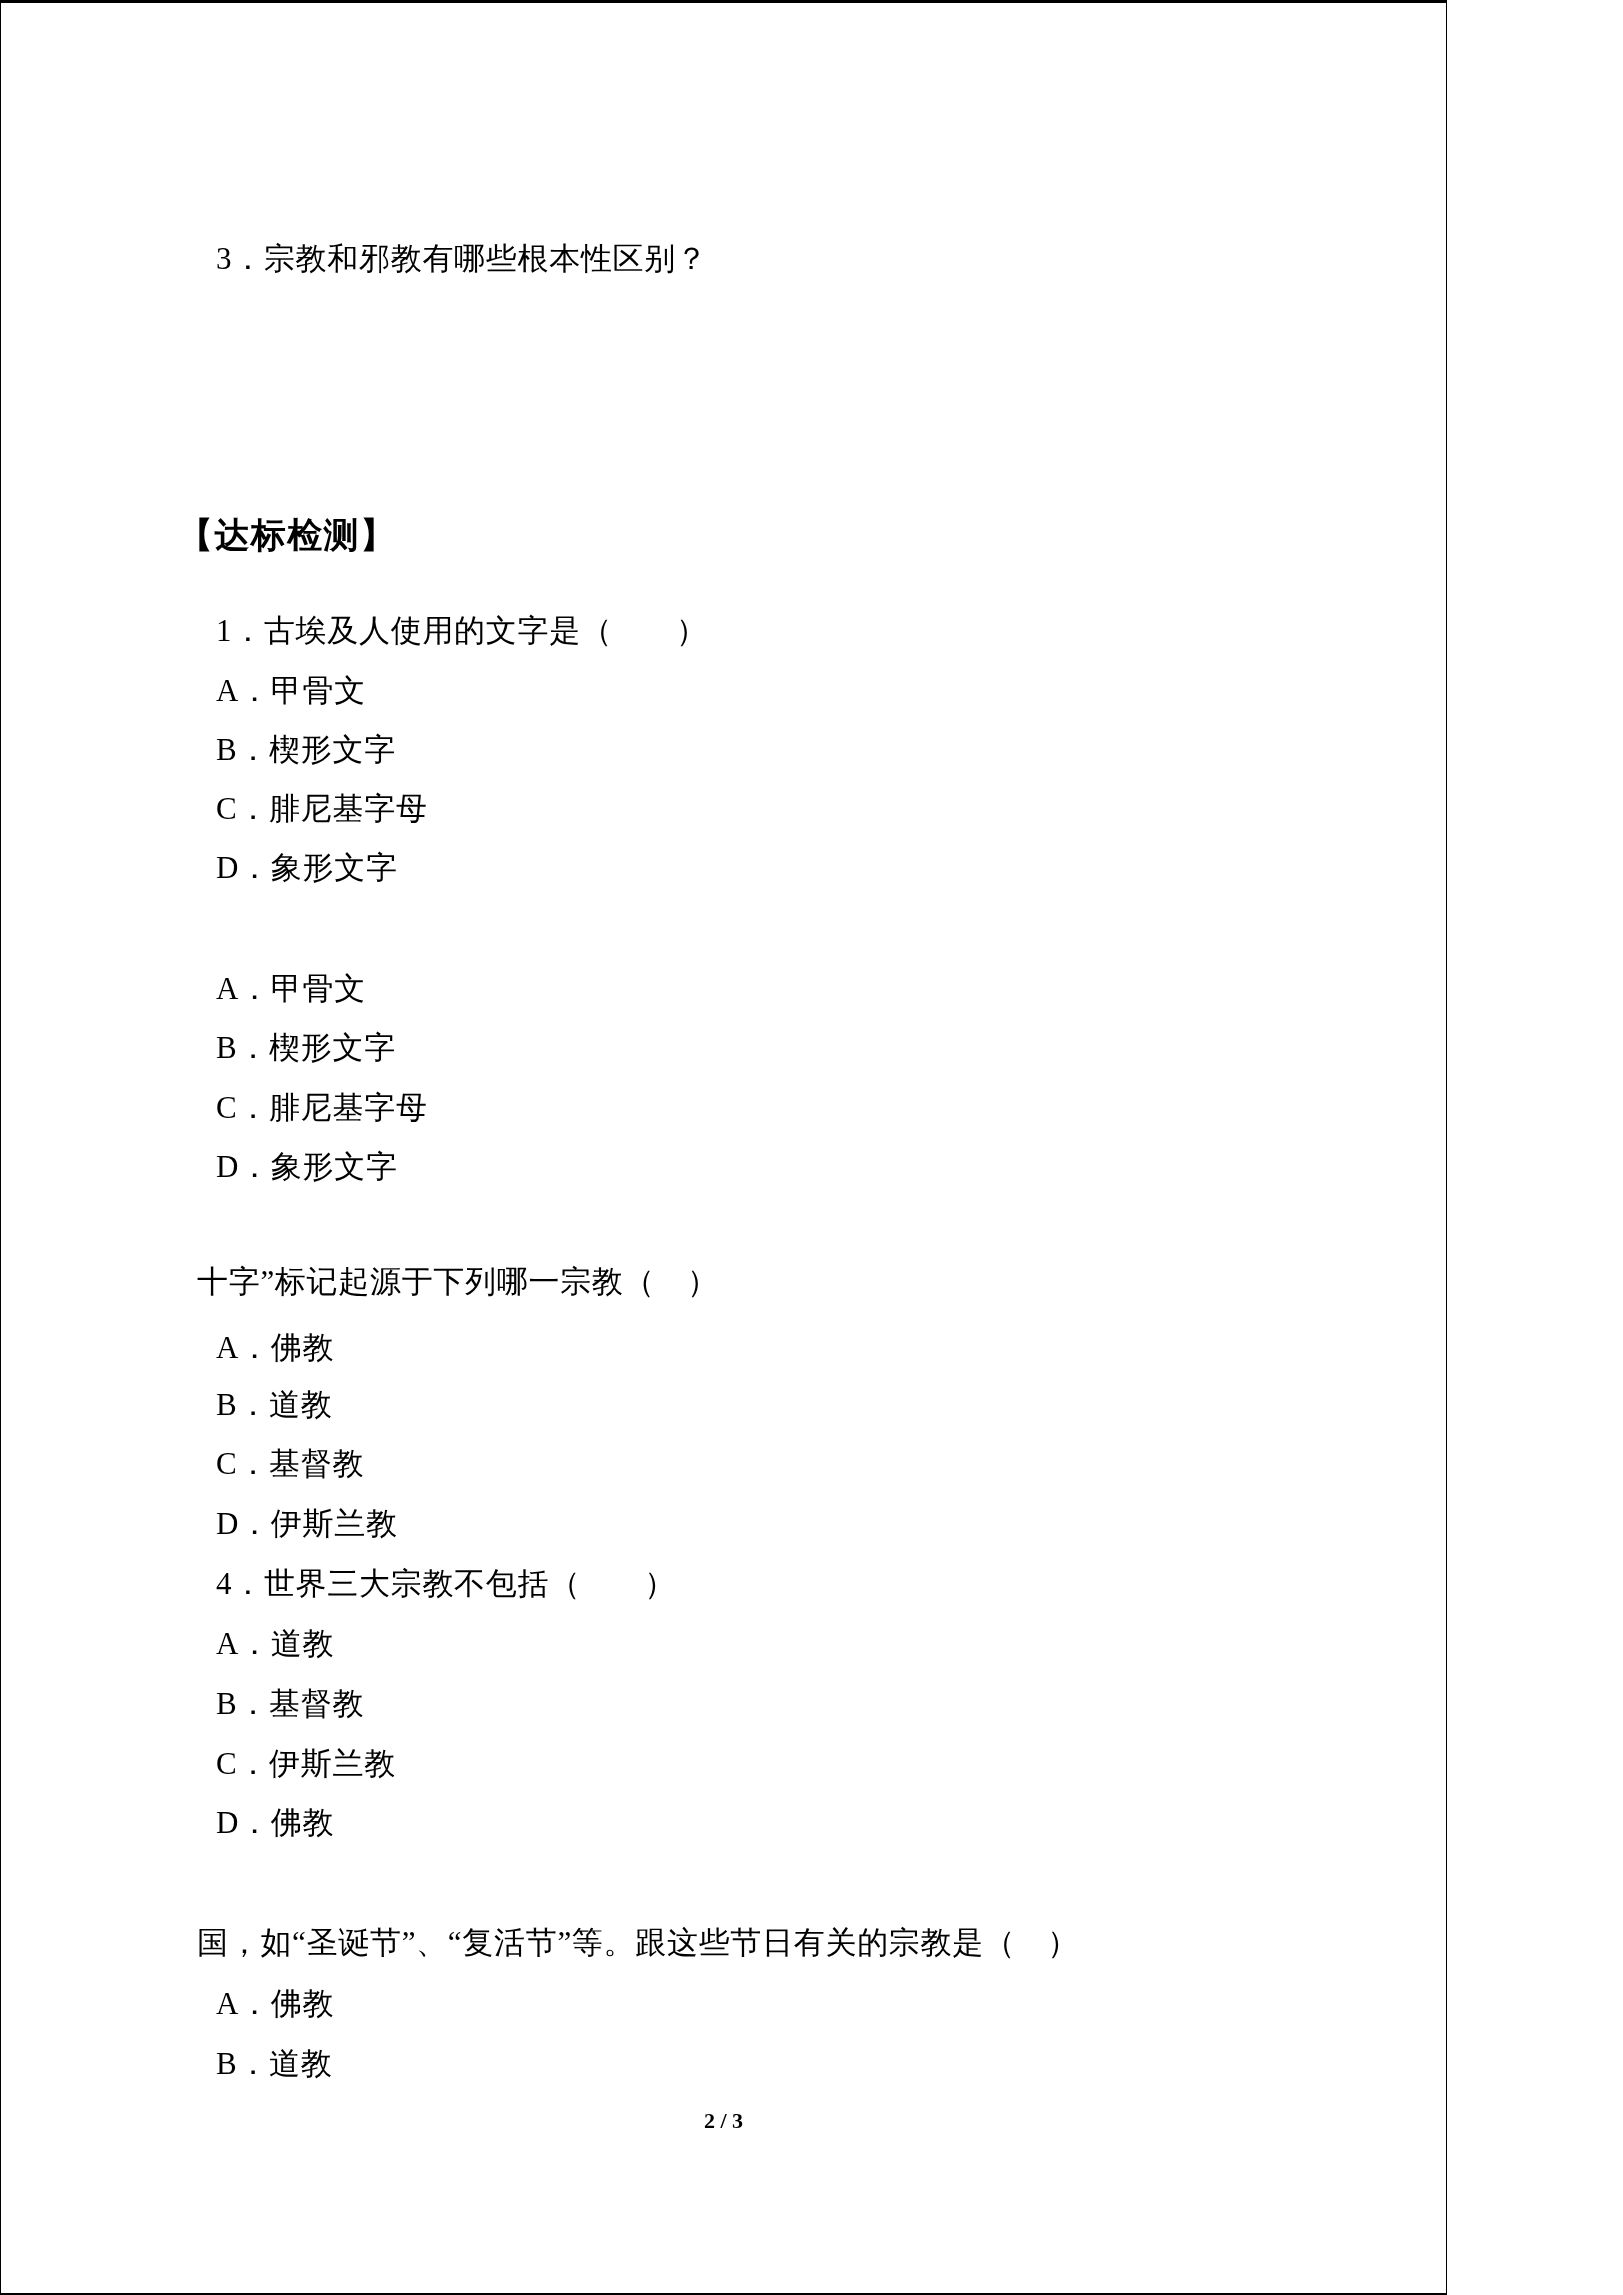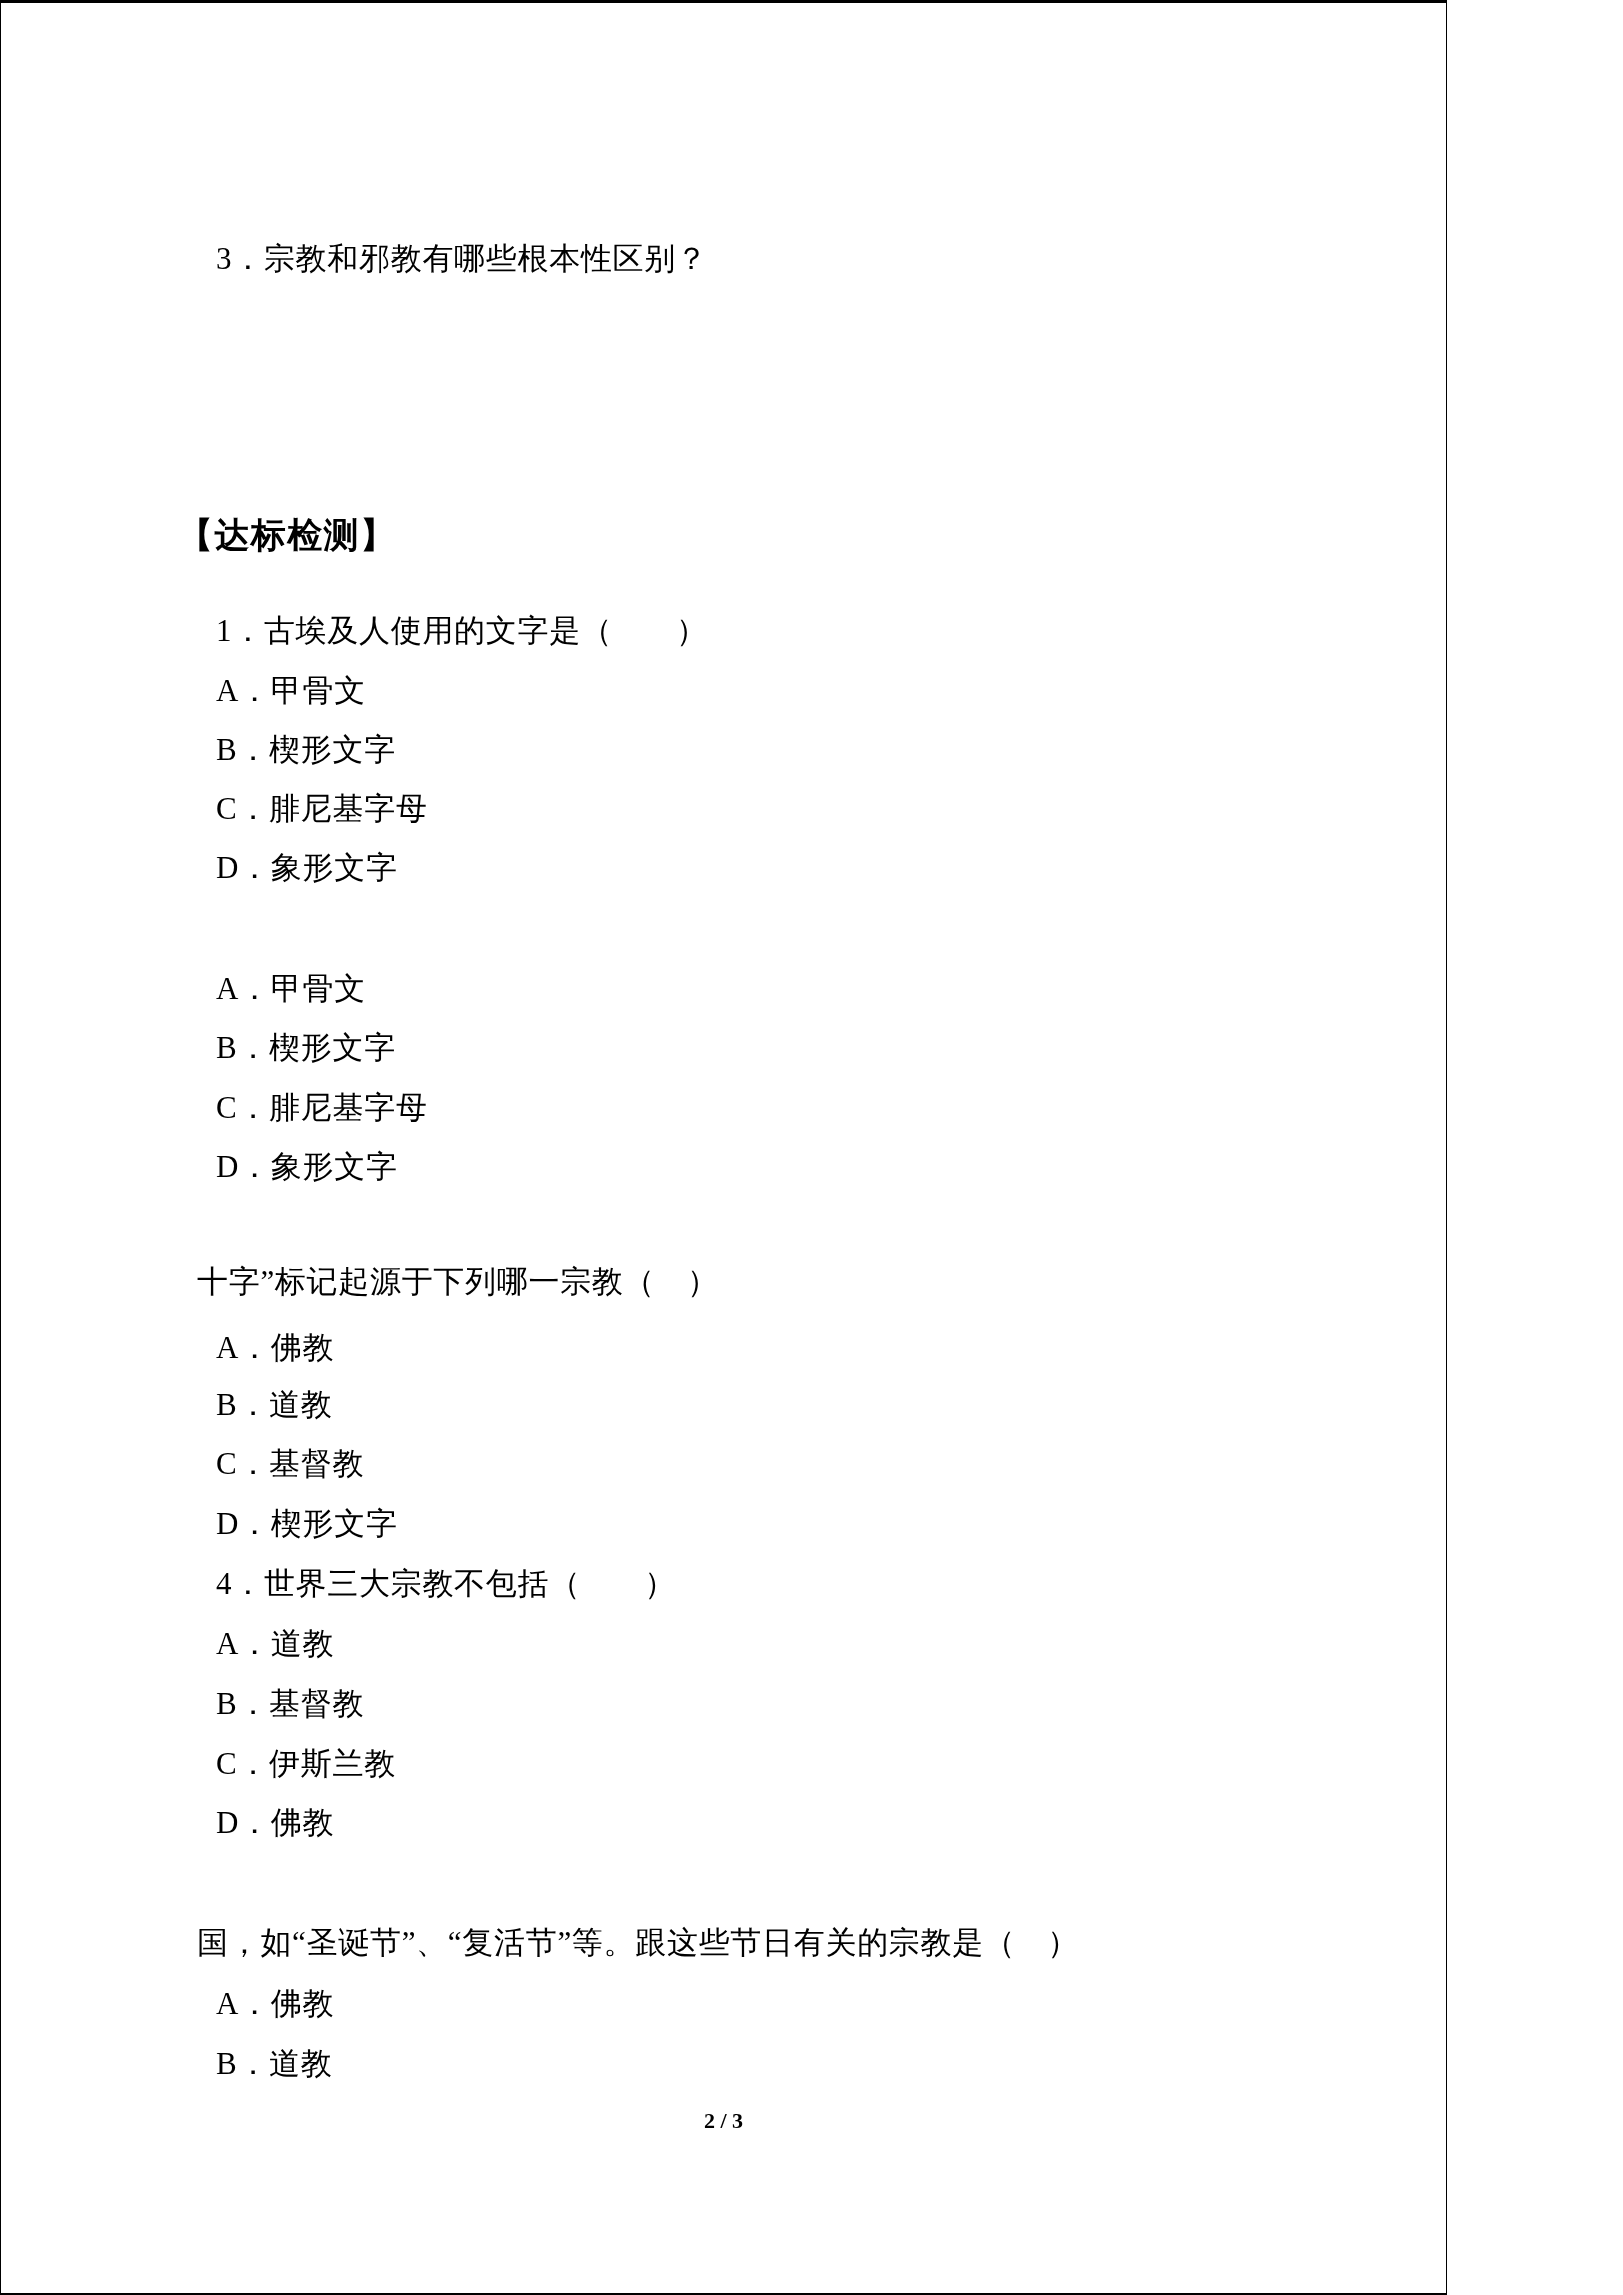--- a/index.html
+++ b/index.html
@@ -68,21 +68,21 @@
 
   <div class="line" style="top:970px">A．甲骨文</div>
   <div class="line" style="top:1029px">B．楔形文字</div>
   <div class="line" style="top:1089px">C．腓尼基字母</div>
   <div class="line" style="top:1148px">D．象形文字</div>
 
   <div class="line cont" style="top:1263px">十字”标记起源于下列哪一宗教（　）</div>
   <div class="line" style="top:1329px">A．佛教</div>
   <div class="line" style="top:1386px">B．道教</div>
   <div class="line" style="top:1445px">C．基督教</div>
-  <div class="line" style="top:1505px">D．楔形文字</div>
+  <div class="line" style="top:1505px">D．伊斯兰教</div>
 
   <div class="line" style="top:1565px">4．世界三大宗教不包括（　　）</div>
   <div class="line" style="top:1625px">A．道教</div>
   <div class="line" style="top:1685px">B．基督教</div>
   <div class="line" style="top:1745px">C．伊斯兰教</div>
   <div class="line" style="top:1804px">D．佛教</div>
 
   <div class="line cont" style="top:1924px">国，如“圣诞节”、“复活节”等。跟这些节日有关的宗教是（　）</div>
   <div class="line" style="top:1985px">A．佛教</div>
   <div class="line" style="top:2045px">B．道教</div>

